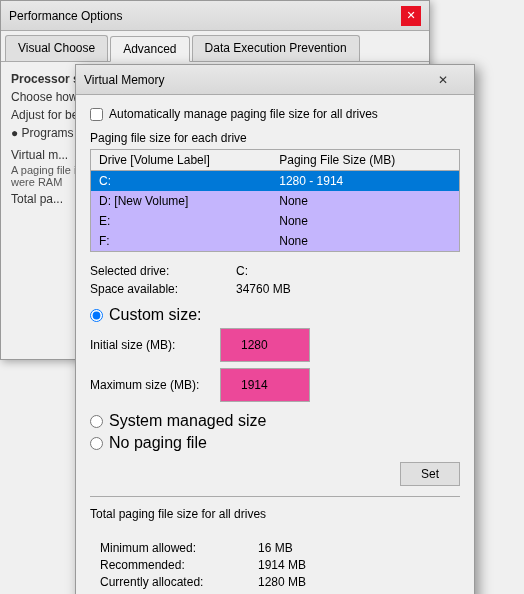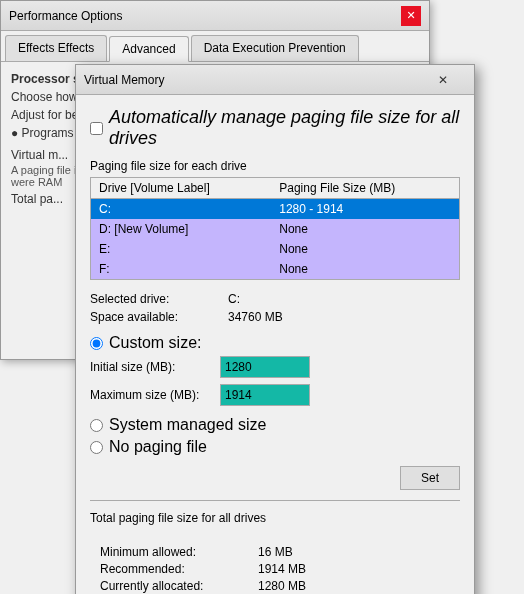--- a/index.html
+++ b/index.html
@@ -112,22 +112,21 @@
 
     .vm-checkbox-row {
       display: flex;
       align-items: center;
       margin-bottom: 10px;
     }
     .vm-checkbox-row input[type=checkbox] {
       margin-right: 6px;
     }
     .vm-checkbox-label {
-      font-size: 18px;
-      font-style: italic;
+      font-size: 12px;
     }
 
     .vm-section-label {
       font-size: 12px;
       margin-bottom: 4px;
       font-weight: normal;
     }
 
     .vm-drive-table {
       width: 100%;
@@ -151,21 +150,21 @@
       font-size: 12px;
     }
     .vm-drive-table tr.selected {
       background: #0078d7;
       color: white;
     }
 
     .vm-info-grid {
       display: grid;
       grid-template-columns: 130px auto;
-      gap: 4px 8px;
+      gap: 4px 16px;
       margin-bottom: 10px;
     }
     .vm-info-label {
       font-size: 12px;
     }
     .vm-info-value {
       font-size: 12px;
     }
 
     .vm-radio-group {
@@ -191,25 +190,25 @@
       display: flex;
       align-items: center;
       margin-bottom: 6px;
     }
     .vm-size-label {
       width: 130px;
       font-size: 12px;
     }
     .vm-size-input {
       width: 90px;
-      height: 22px;
-      border: 1px solid #aaa;
-      padding: 2px 4px;
-      font-size: 12px;
-      background: #14b8a6;
+      height: 34px;
+      border: 1px solid #aaa;
+      padding: 2px 20px;
+      font-size: 12px;
+      background: #ec4899;
     }
 
     .vm-set-row {
       display: flex;
       justify-content: flex-end;
       margin-bottom: 10px;
     }
     .vm-set-btn {
       width: 60px;
       height: 24px;
@@ -264,21 +263,21 @@
   </style>
 </head>
 <body>
 
 <div class="perf-window">
   <div class="perf-titlebar">
     <span class="perf-titlebar-text">Performance Options</span>
     <button class="perf-close">✕</button>
   </div>
   <div class="perf-tabs">
-    <div class="perf-tab">Effects Effects</div>
+    <div class="perf-tab">Visual Choose</div>
     <div class="perf-tab active">Advanced</div>
     <div class="perf-tab">Data Execution Prevention</div>
   </div>
   <div class="perf-content">
     <p style="font-weight:bold; margin-bottom:4px;">Processor scheduling</p>
     <p style="margin-bottom:4px;">Choose how to allocate processor resources.</p>
     <p style="margin-bottom:4px;">Adjust for best performance of:</p>
     <p style="margin-bottom:8px;">● Programs</p>
     <p style="margin-bottom:2px;">Virtual m...</p>
     <p style="font-size:11px; color:#555;">A paging file is an area on the hard disk that Windows uses as if it</p>

